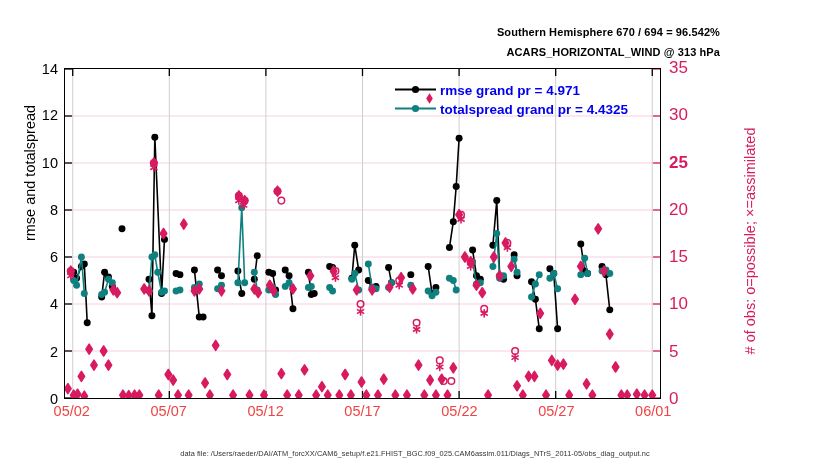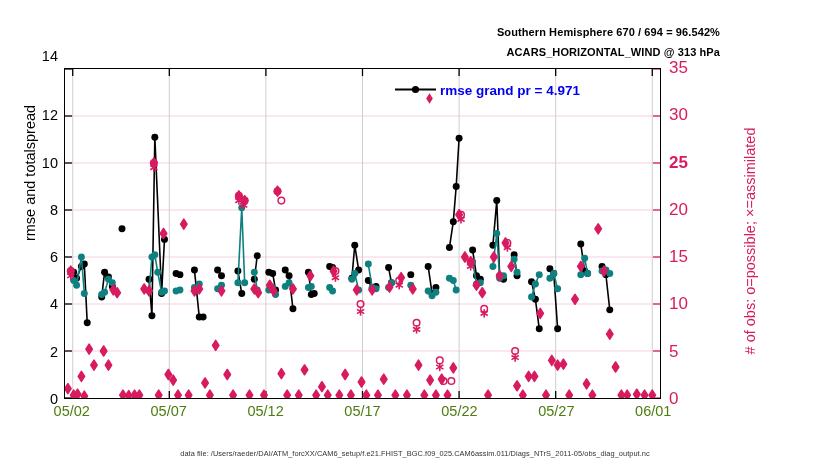--- a/index.html
+++ b/index.html
@@ -68,21 +68,21 @@
     text-align: left;
     font-size: 17px;
     color: #d81b60;
     transform: translateY(-50%);
     white-space: nowrap;
   }
   .xtick {
     position: absolute;
     top: 403px;
     font-size: 14.5px;
-    color: #4d7c0f;
+    color: #ef4444;
     transform: translateX(-50%);
     white-space: nowrap;
   }
 
   .ylabel-left {
     position: absolute;
     left: -105px;
     top: 165px;
     width: 270px;
     text-align: center;
@@ -579,21 +579,21 @@
   <div class="footer-note">data file: /Users/raeder/DAI/ATM_forcXX/CAM6_setup/f.e21.FHIST_BGC.f09_025.CAM6assim.011/Diags_NTrS_2011-05/obs_diag_output.nc</div>
 
   <div id="yticks-left">
       <div class="ytick-left" style="top: 399px;">0</div>
       <div class="ytick-left" style="top: 351.714px;">2</div>
       <div class="ytick-left" style="top: 304.429px;">4</div>
       <div class="ytick-left" style="top: 257.143px;">6</div>
       <div class="ytick-left" style="top: 209.857px;">8</div>
       <div class="ytick-left" style="top: 162.571px;">10</div>
       <div class="ytick-left" style="top: 115.286px;">12</div>
-      <div class="ytick-left" style="top: 56px; margin-left: 8px;">14</div>
+      <div class="ytick-left" style="top: 69px; margin-left: 8px;">14</div>
     </div>
   <div id="yticks-right">
       <div class="ytick-right" style="top: 399px;">0</div>
       <div class="ytick-right" style="top: 351.714px;">5</div>
       <div class="ytick-right" style="top: 304.429px;">10</div>
       <div class="ytick-right" style="top: 257.143px;">15</div>
       <div class="ytick-right" style="top: 209.857px;">20</div>
       <div class="ytick-right" style="top: 162.571px; font-weight: bold;">25</div>
       <div class="ytick-right" style="top: 115.286px;">30</div>
       <div class="ytick-right" style="top: 68px;">35</div>
@@ -609,20 +609,27 @@
     </div>
 
   <div id="legend">
     <div class="legend-row">
       <svg class="legend-sample" viewBox="0 0 45 19">
         <line x1="2" y1="9.5" x2="43" y2="9.5" stroke="#000000" stroke-width="2"></line>
         <circle cx="22.5" cy="9.5" r="3.6" fill="#000000"></circle>
       </svg>
       <span class="legend-text">rmse grand pr = 4.971</span>
     </div>
+    <div class="legend-row">
+      <svg class="legend-sample" viewBox="0 0 45 19">
+        <line x1="2" y1="9.5" x2="43" y2="9.5" stroke="#0e8080" stroke-width="2"></line>
+        <circle cx="22.5" cy="9.5" r="3.6" fill="#0e8080"></circle>
+      </svg>
+      <span class="legend-text">totalspread grand pr = 4.4325</span>
+    </div>
     <svg class="legend-sample" style="top:9px; left:14px; position:absolute;" viewBox="0 0 45 19">
       <g transform="translate(22.5,9.5)">
         <path d="M0,-5.2 L3.3,0 L0,5.2 L-3.3,0 Z" fill="#d81b60"></path>
       </g>
     </svg>
   </div>
 
 </div>
 
 </body></html>

